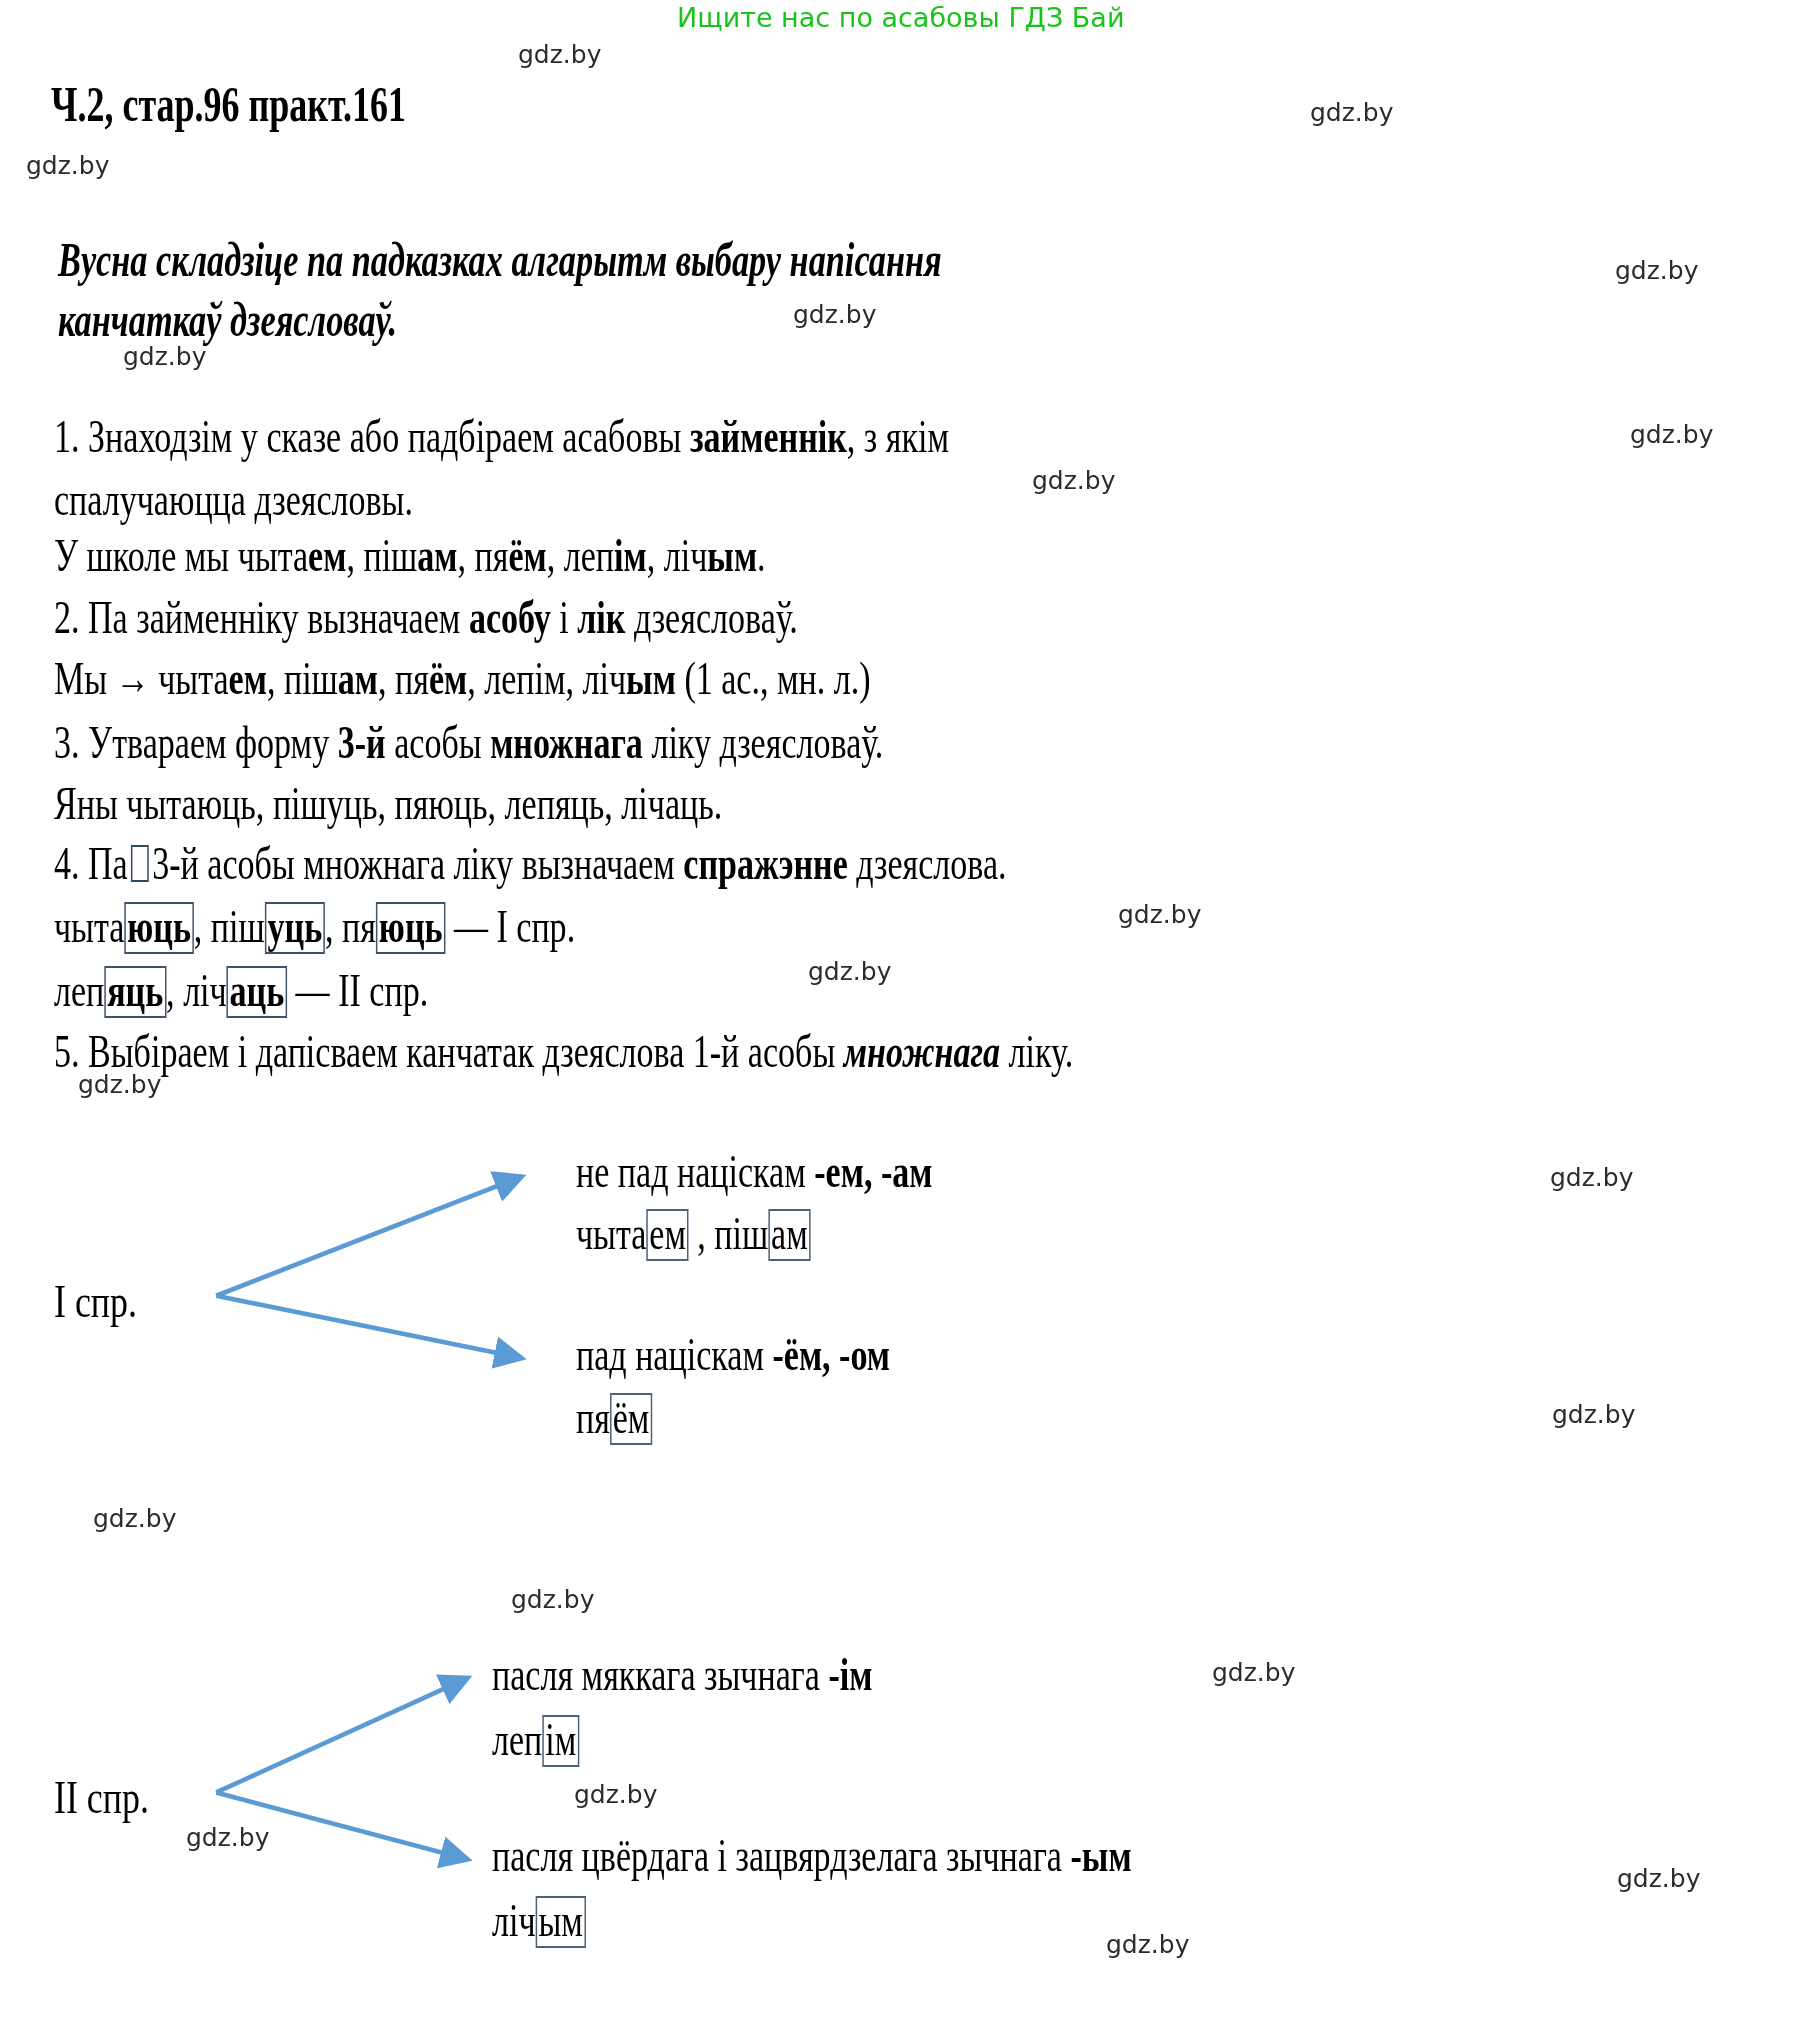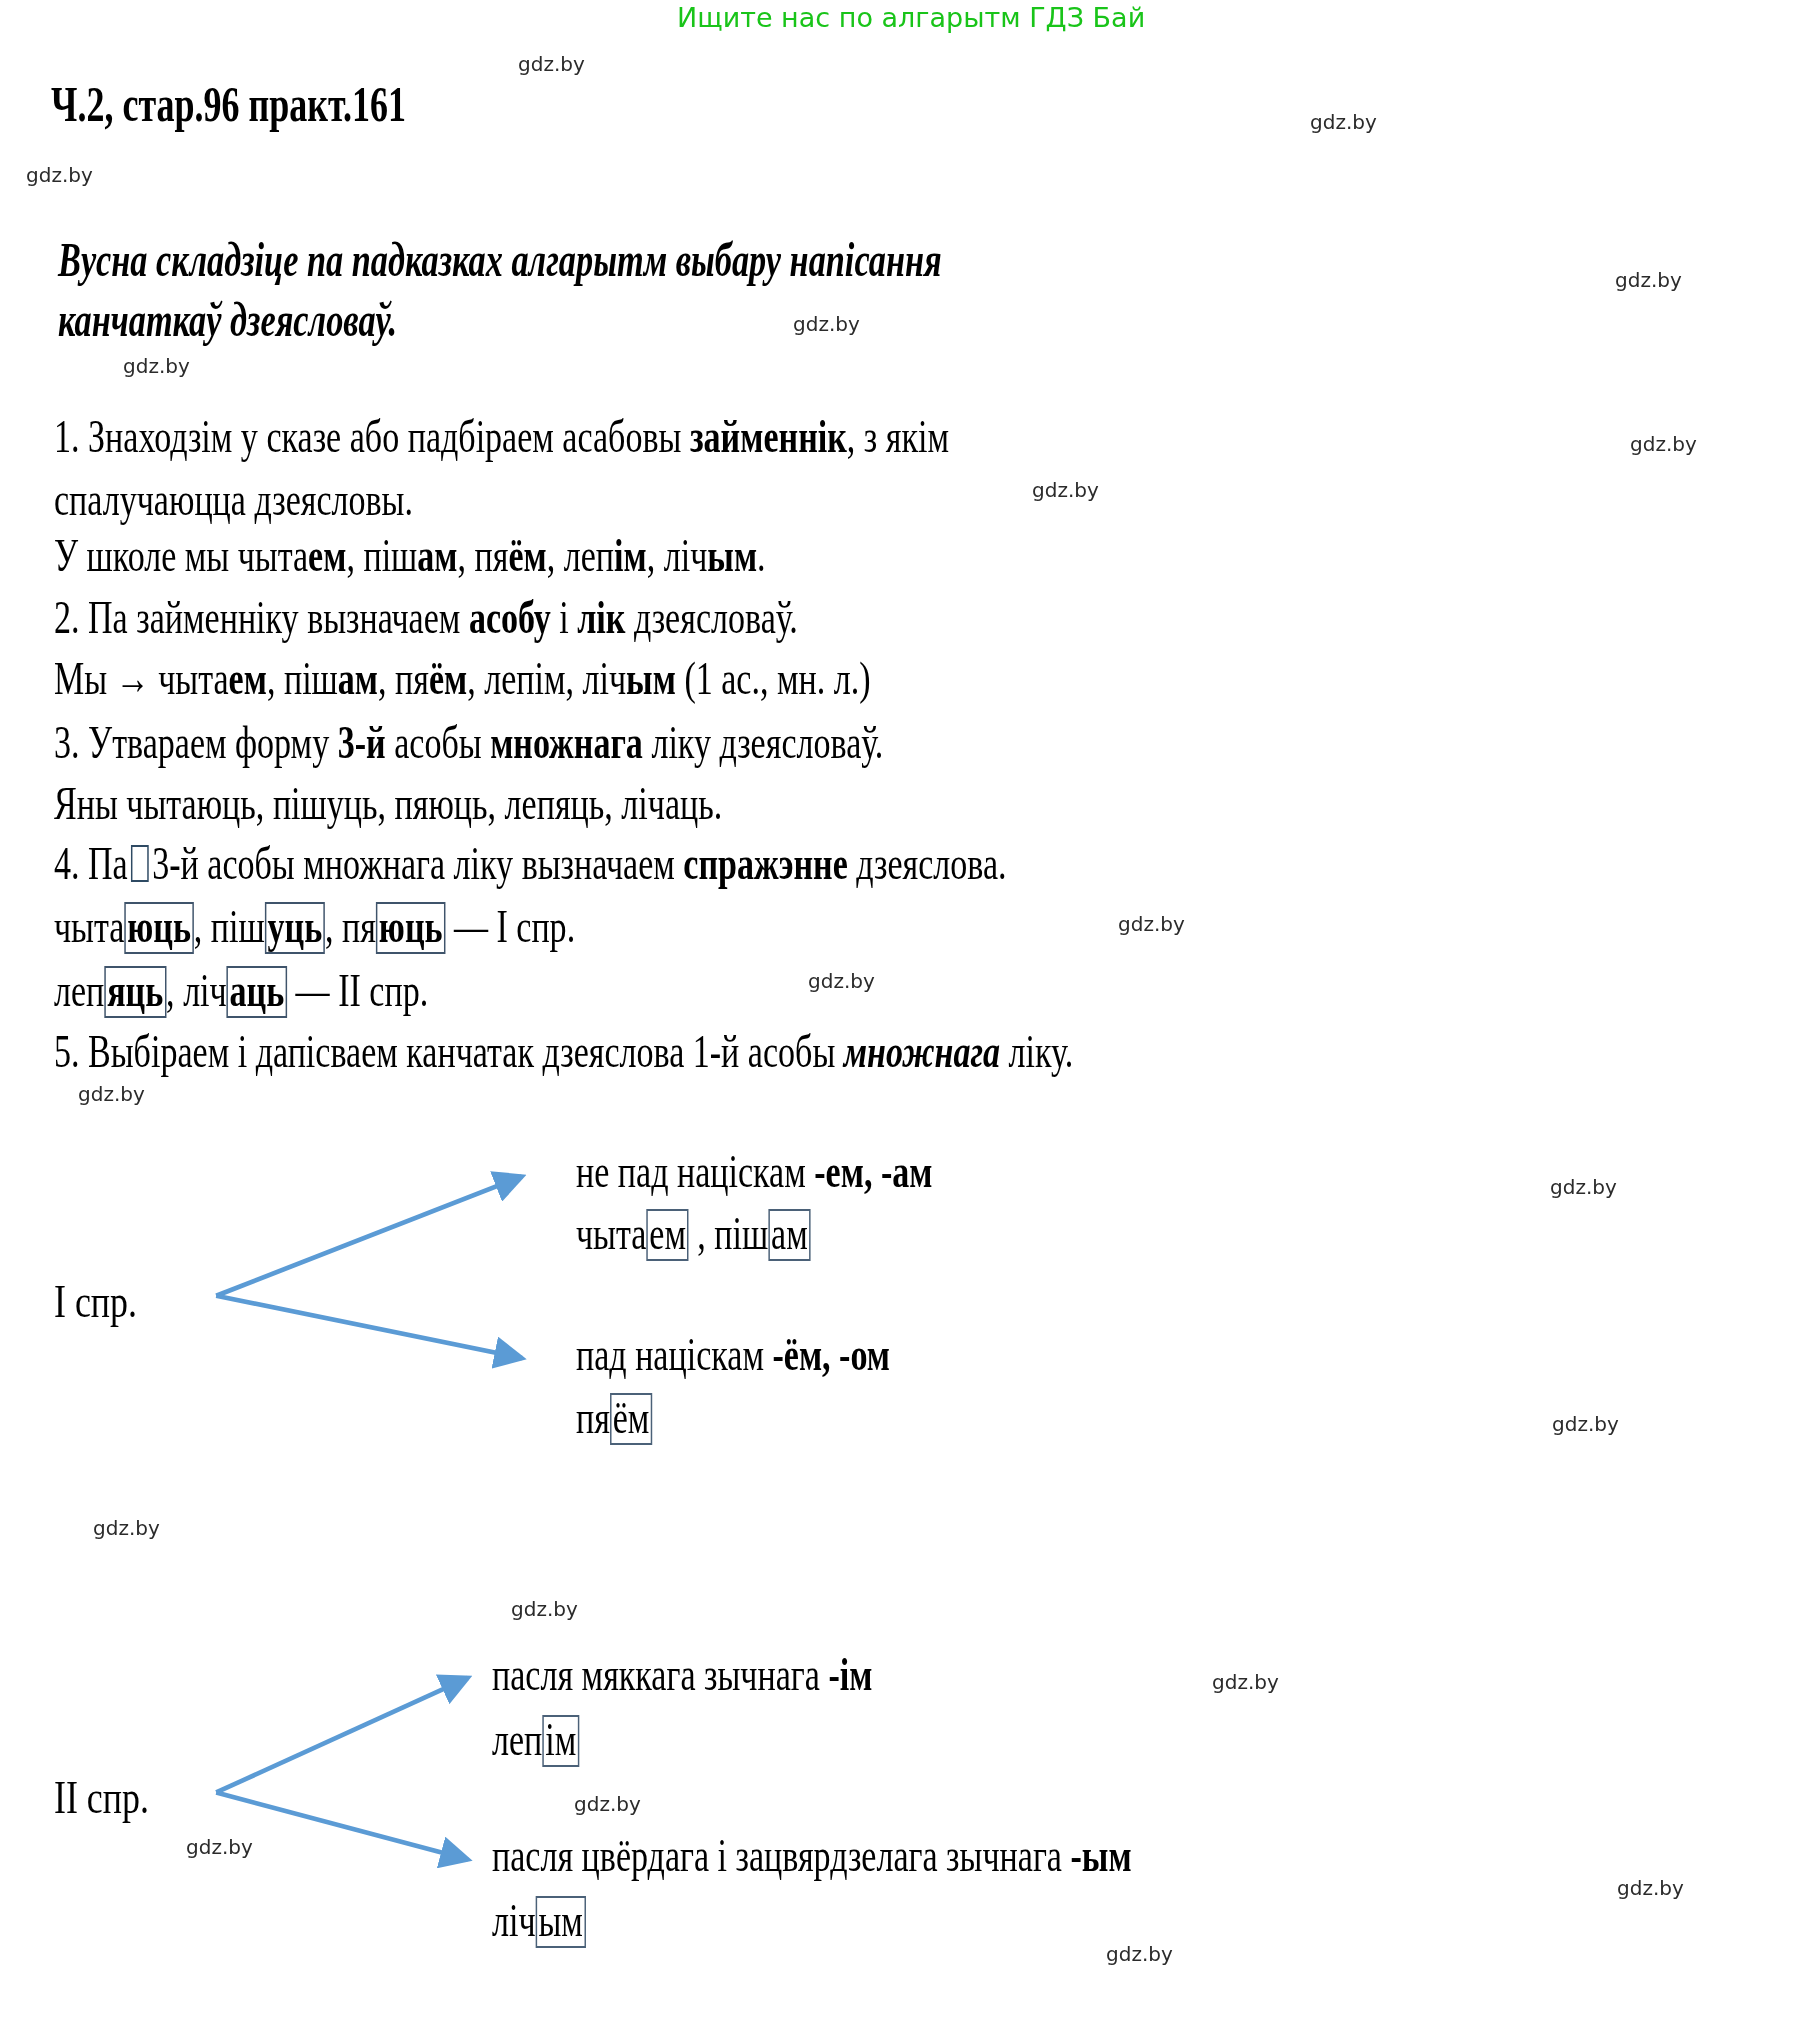--- a/index.html
+++ b/index.html
@@ -10,25 +10,24 @@
     color:#000000;
     position:relative;
     overflow:hidden;
   }
   .page { position:relative; width:1810px; height:2035px; }
 
   
   .wm {
     position:absolute;
     font-family:"DejaVu Sans", sans-serif;
-    font-size:20px;
+    font-size:25px;
     color:#2b2b2b;
     white-space:nowrap;
     pointer-events:none;
-    margin-top:12px;
   }
   .topbanner {
     position:absolute;
     font-family:"DejaVu Sans", sans-serif;
     font-size:27px;
     color:#19c419;
     white-space:nowrap;
   }
   .footer {
     position:absolute;
@@ -115,21 +114,21 @@
     white-space:nowrap;
   }
   .branch-txt b { font-weight:bold; }
   svg.arrows { position:absolute; left:0; top:0; overflow:visible; pointer-events:none; }
 </style>
 </head>
 <body>
 
 <div class="page">
 
-  <div class="topbanner" style="left:677px; top:1.9px;">Ищите нас по алгарытм ГДЗ Бай</div>
+  <div class="topbanner" style="left:677px; top:1.9px;">Ищите нас по асабовы ГДЗ Бай</div>
 
   <div class="wm" style="left:518px; top:40px;">gdz.by</div>
   <div class="wm" style="left:1310px; top:98px;">gdz.by</div>
   <div class="wm" style="left:26px; top:151px;">gdz.by</div>
   <div class="wm" style="left:1615px; top:256px;">gdz.by</div>
   <div class="wm" style="left:793px; top:300px;">gdz.by</div>
   <div class="wm" style="left:123px; top:342px;">gdz.by</div>
   <div class="wm" style="left:1630px; top:420px;">gdz.by</div>
   <div class="wm" style="left:1032px; top:466px;">gdz.by</div>
   <div class="wm" style="left:1118px; top:900px;">gdz.by</div>

